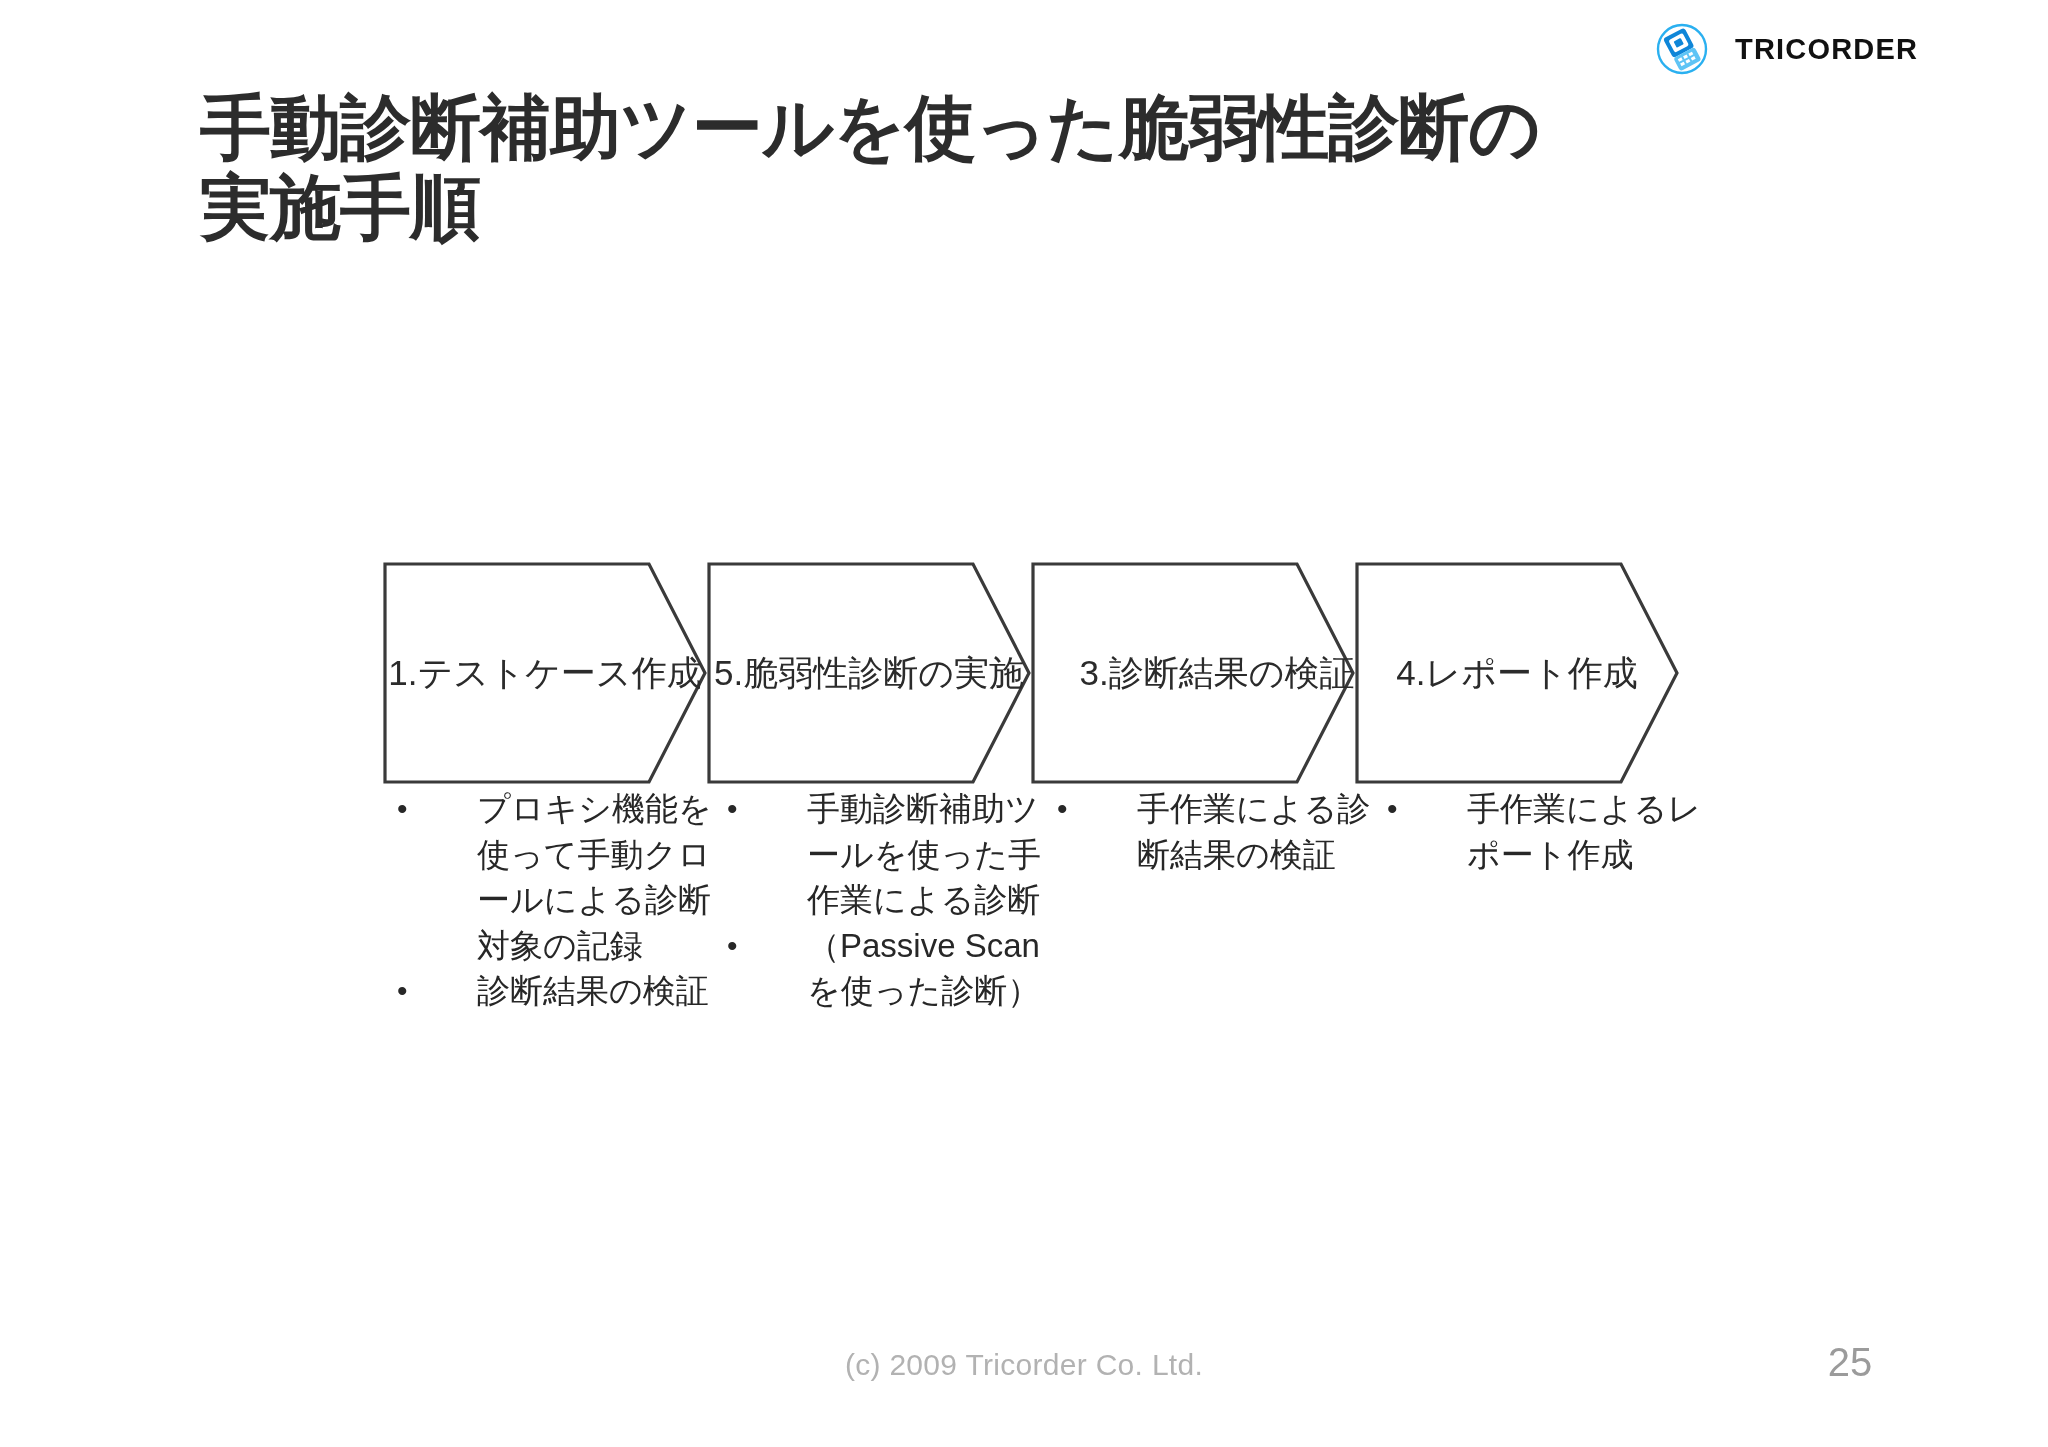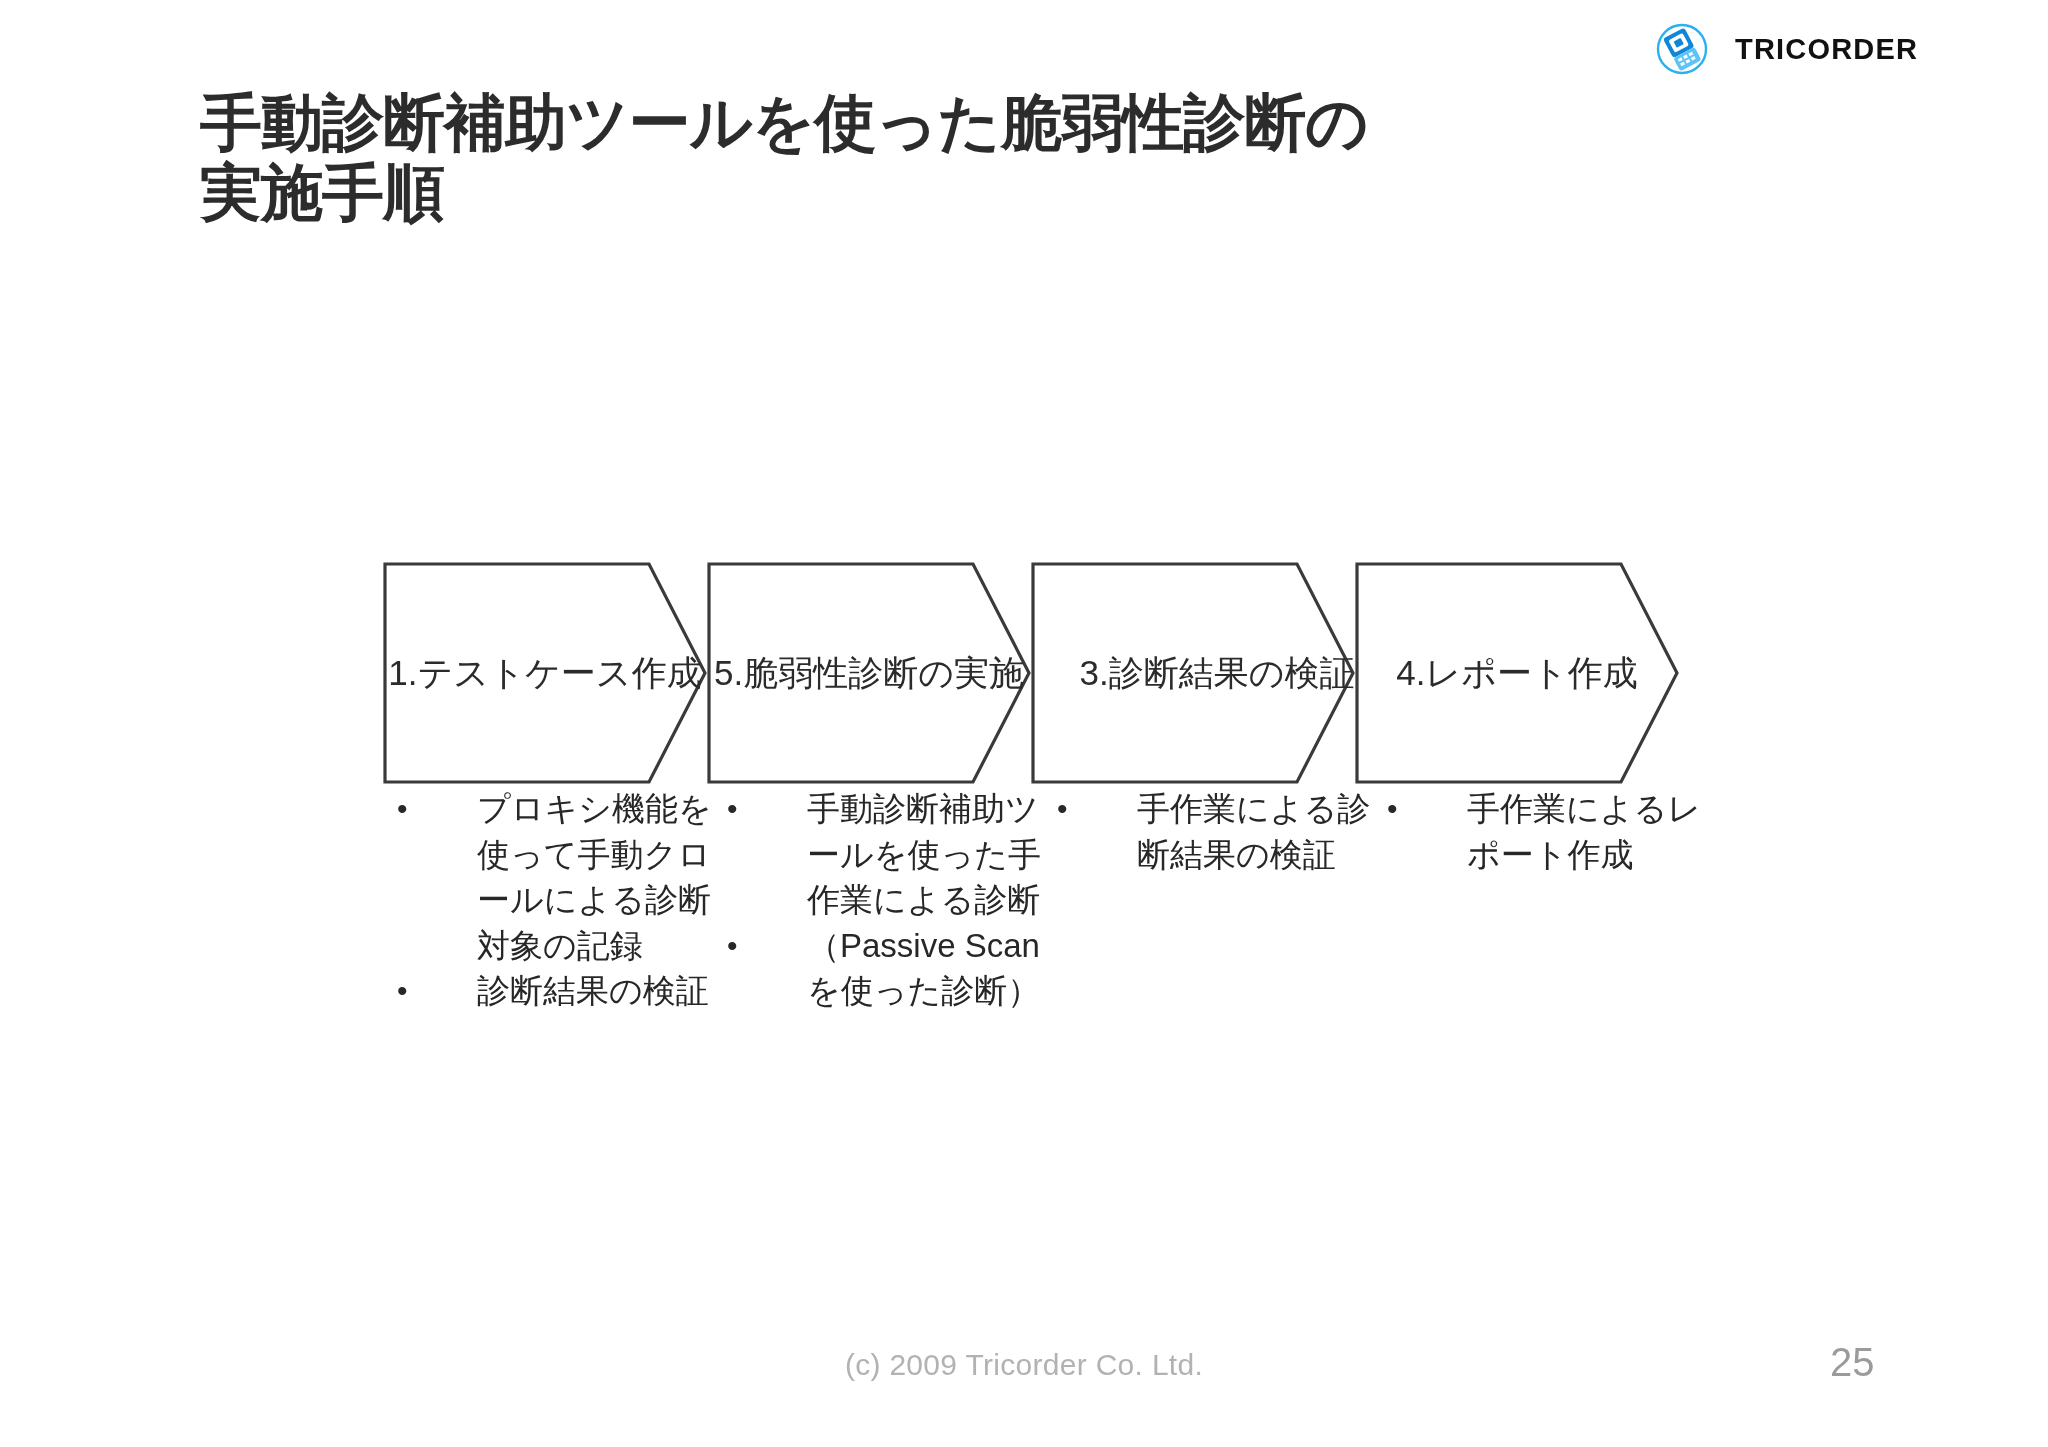--- a/index.html
+++ b/index.html
@@ -42,21 +42,21 @@
     line-height: 1;
     white-space: nowrap;
   }
 
   
   .title {
     position: absolute;
     left: 200px;
     top: 88px;
     width: 1620px;
-    font-size: 62px;
+    font-size: 71px;
     font-weight: bold;
     line-height: 1.13;
     color: #2c2c2c;
     letter-spacing: -1px;
   }
 
   
   .process {
     position: absolute;
     left: 383px;
@@ -134,24 +134,23 @@
     text-align: center;
     font-size: 30px;
     color: #b2b2b2;
     letter-spacing: 0.3px;
   }
   .page-number {
     position: absolute;
     top: 1340px;
     left: 1790px;
     width: 120px;
-    text-align: left;
+    text-align: center;
     font-size: 40px;
     color: #9b9b9b;
-    margin-left: 40px;
   }
 </style>
 </head>
 <body>
 
 <div class="slide">
 
   <div class="logo">
     <svg class="logo-mark" viewBox="0 0 54 54">
       <circle cx="27" cy="27" r="24" fill="none" stroke="#2ab0f0" stroke-width="2.4"></circle>

